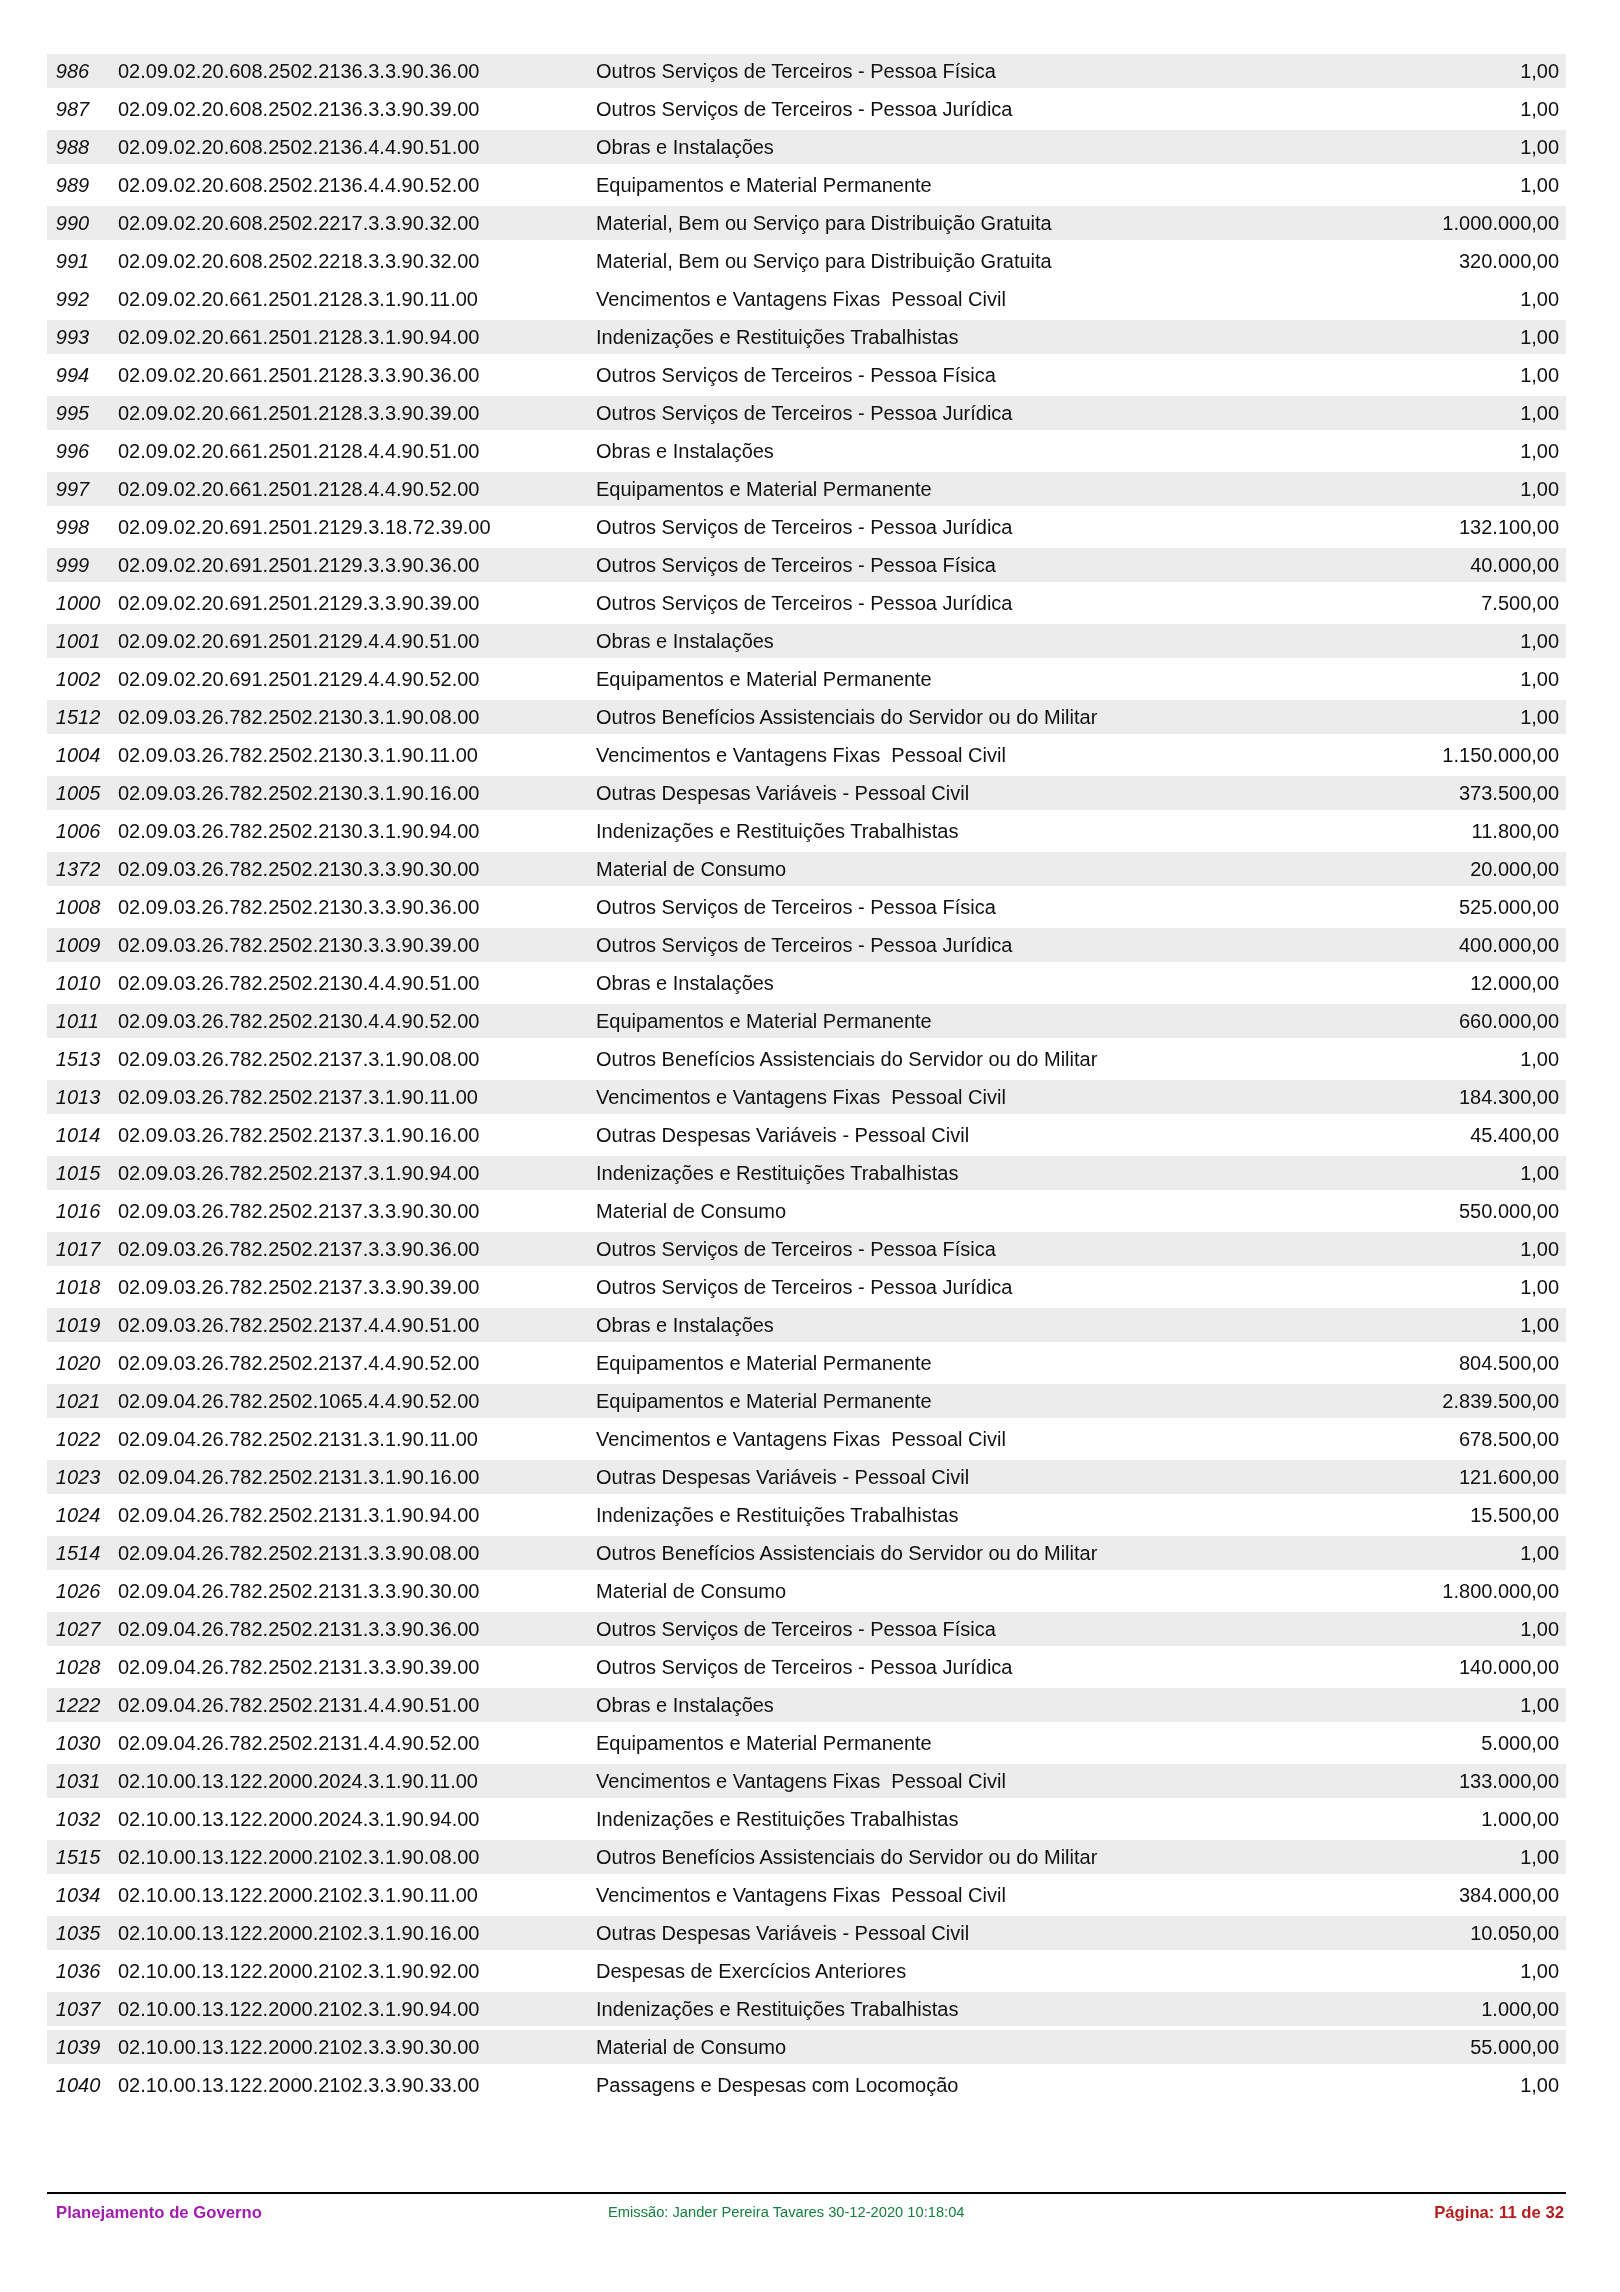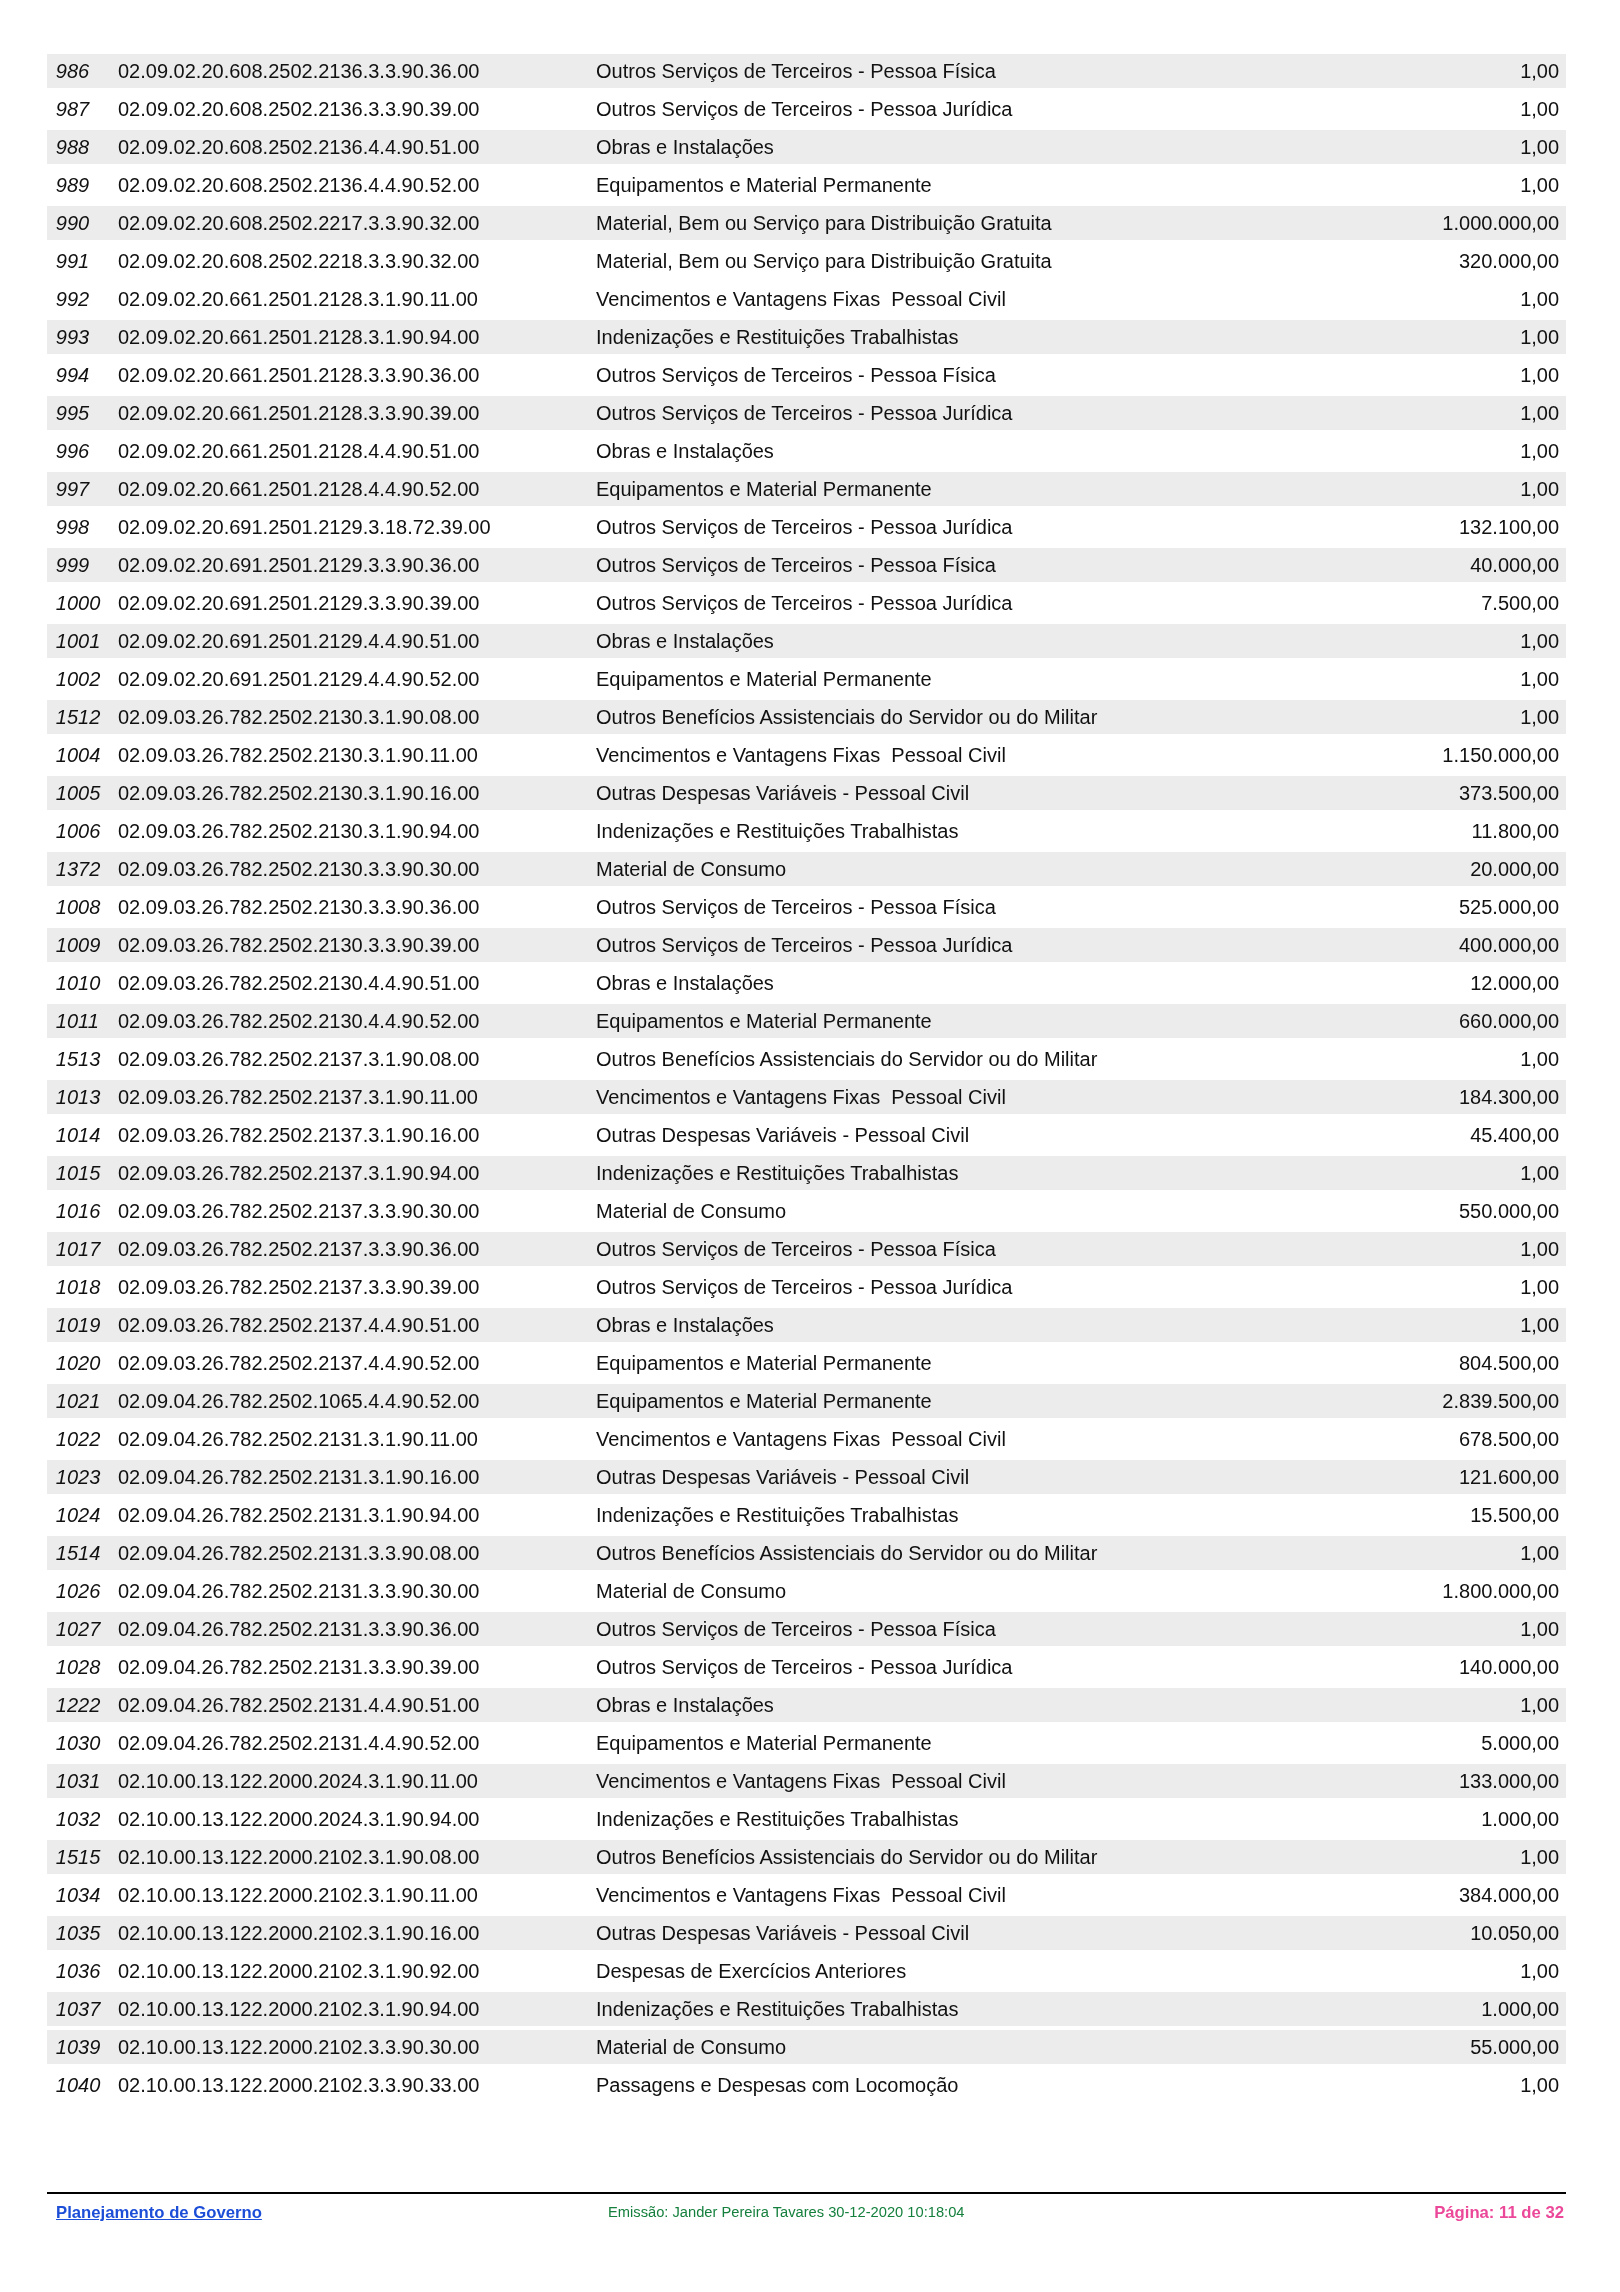--- a/index.html
+++ b/index.html
@@ -59,33 +59,32 @@
       position: absolute;
       top: 2200px;
       height: 25.5px;
       line-height: 25.5px;
       white-space: nowrap;
     }
     #footer-left {
       left: 56px;
       font-size: 16.7px;
       font-weight: bold;
-      color: #1d4ed8;
-      text-decoration: underline;
+      color: #a21caf;
     }
     #footer-center {
       left: 608px;
       font-size: 14.7px;
       color: #15803d;
     }
     #footer-right {
       right: 56px;
       font-size: 16.7px;
       font-weight: bold;
-      color: #ec4899;
+      color: #b91c1c;
     }
   </style>
 </head>
 <body>
 
 <div id="table">
     <div class="row shade"><div class="bg"></div><span class="cell c-id">986</span><span class="cell c-code">02.09.02.20.608.2502.2136.3.3.90.36.00</span><span class="cell c-desc">Outros Serviços de Terceiros - Pessoa Física</span><span class="cell c-val">1,00</span></div>
     <div class="row"><div class="bg"></div><span class="cell c-id">987</span><span class="cell c-code">02.09.02.20.608.2502.2136.3.3.90.39.00</span><span class="cell c-desc">Outros Serviços de Terceiros - Pessoa Jurídica</span><span class="cell c-val">1,00</span></div>
     <div class="row shade"><div class="bg"></div><span class="cell c-id">988</span><span class="cell c-code">02.09.02.20.608.2502.2136.4.4.90.51.00</span><span class="cell c-desc">Obras e Instalações</span><span class="cell c-val">1,00</span></div>
     <div class="row"><div class="bg"></div><span class="cell c-id">989</span><span class="cell c-code">02.09.02.20.608.2502.2136.4.4.90.52.00</span><span class="cell c-desc">Equipamentos e Material Permanente</span><span class="cell c-val">1,00</span></div>

